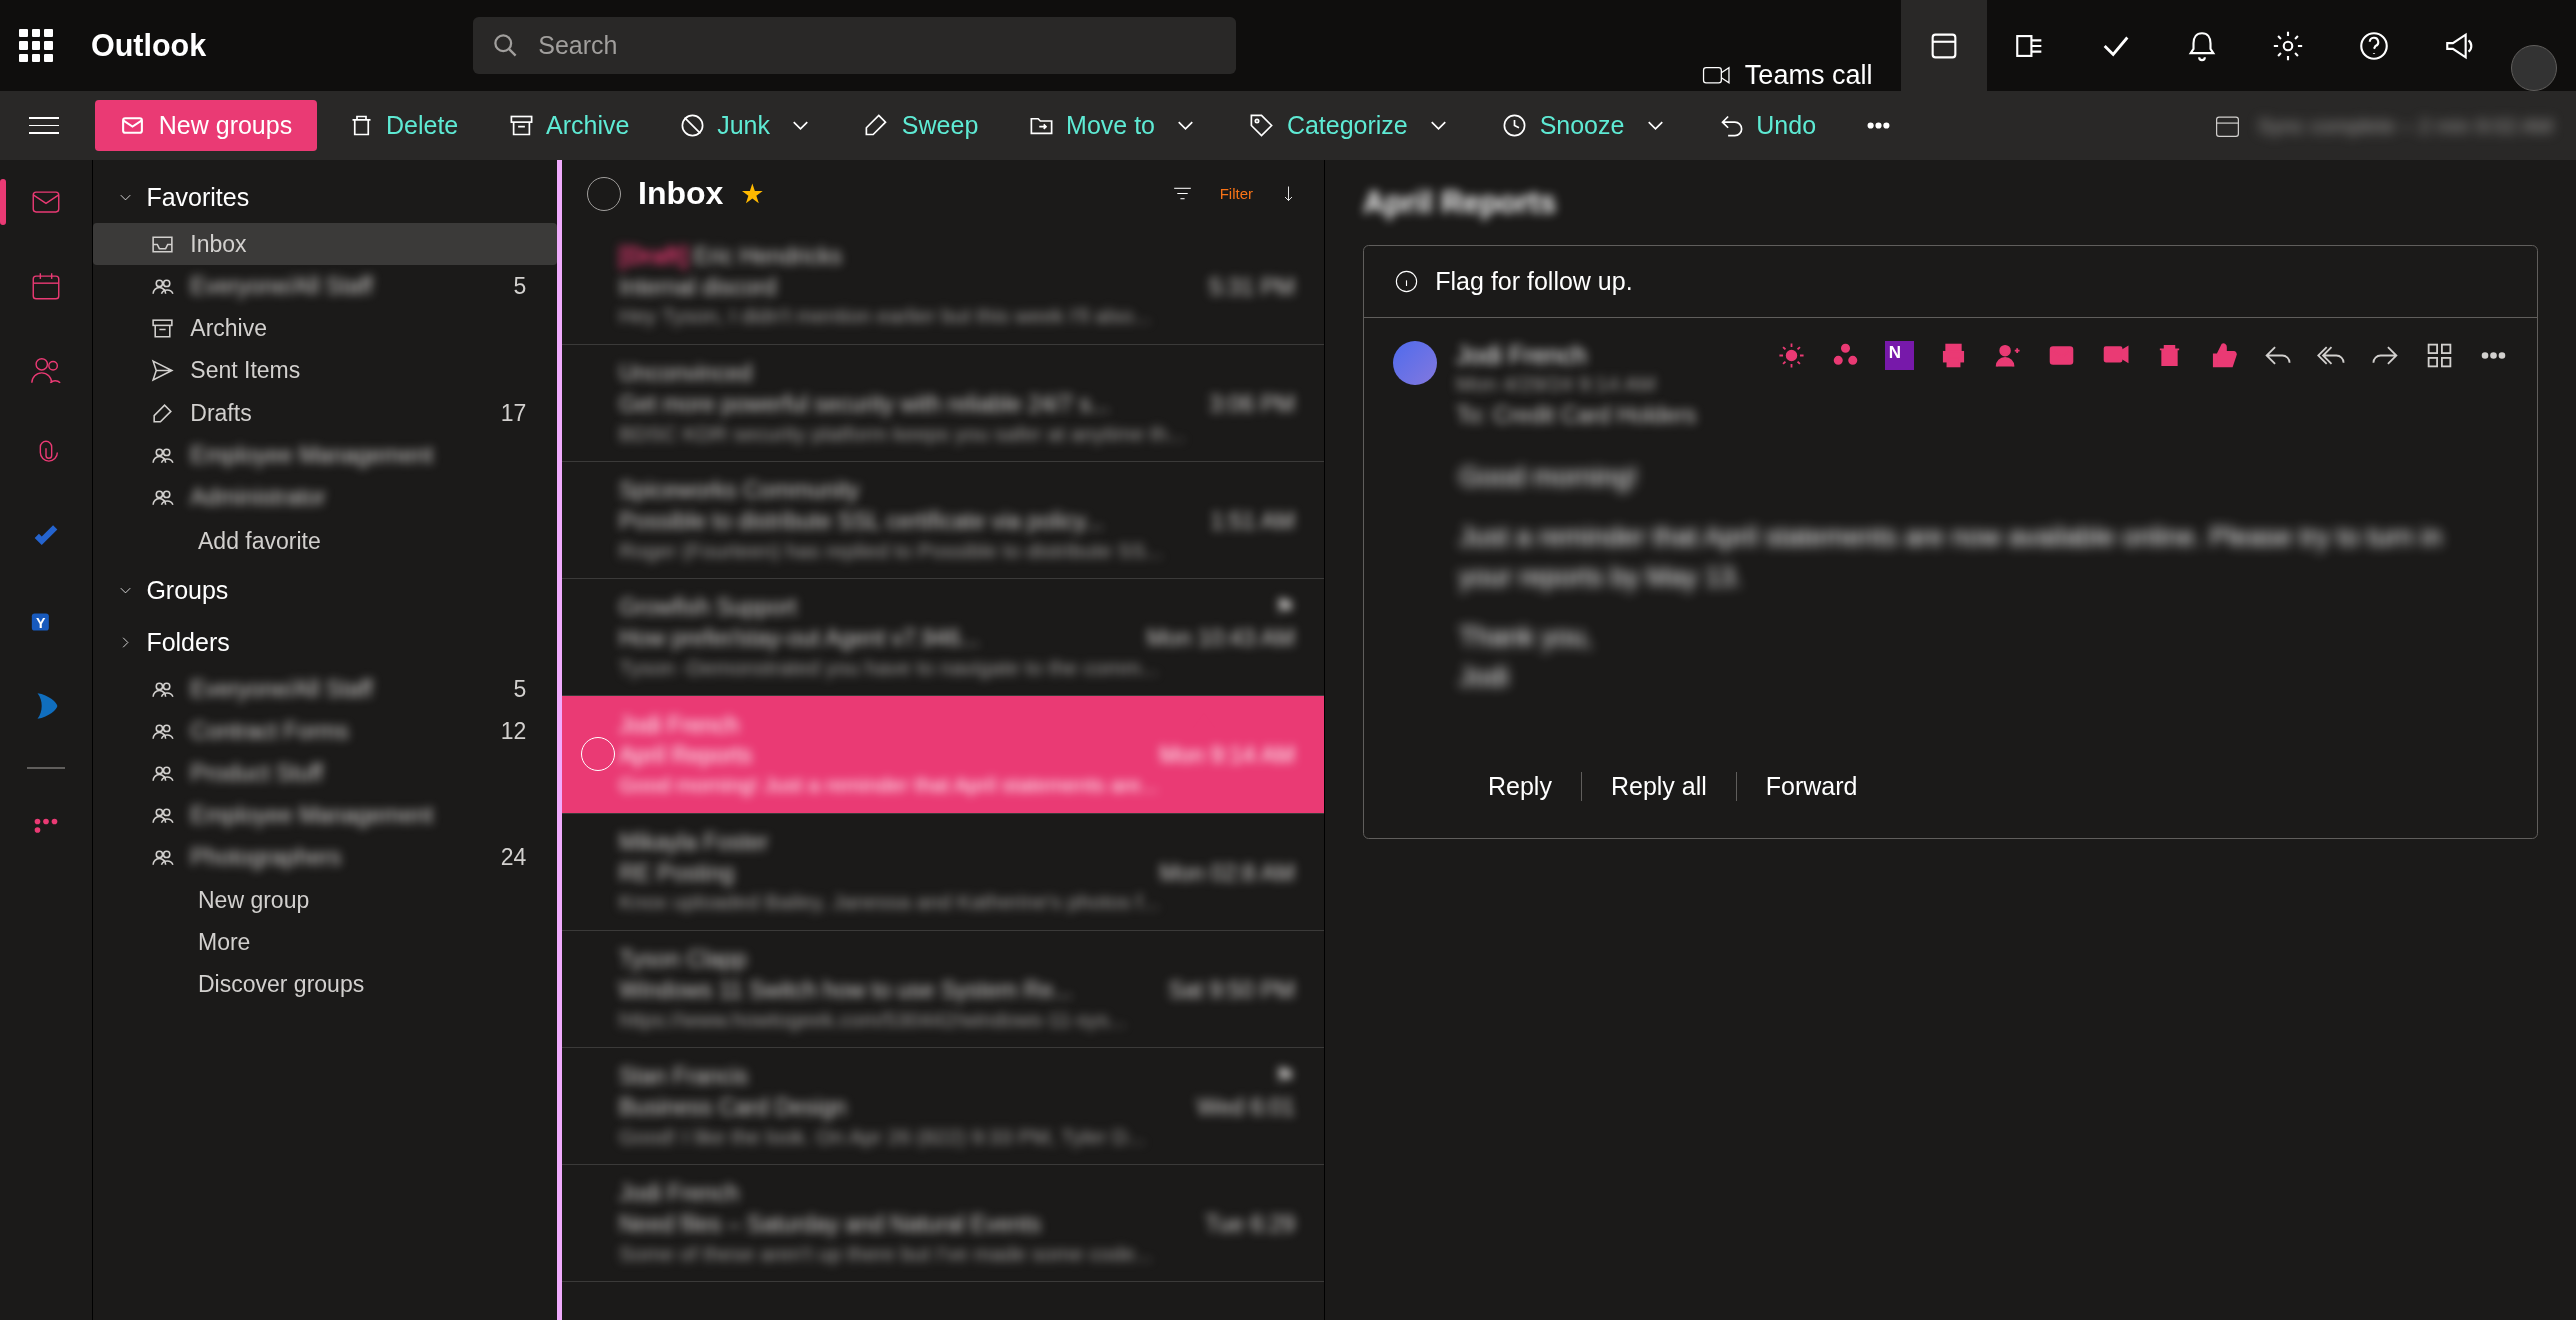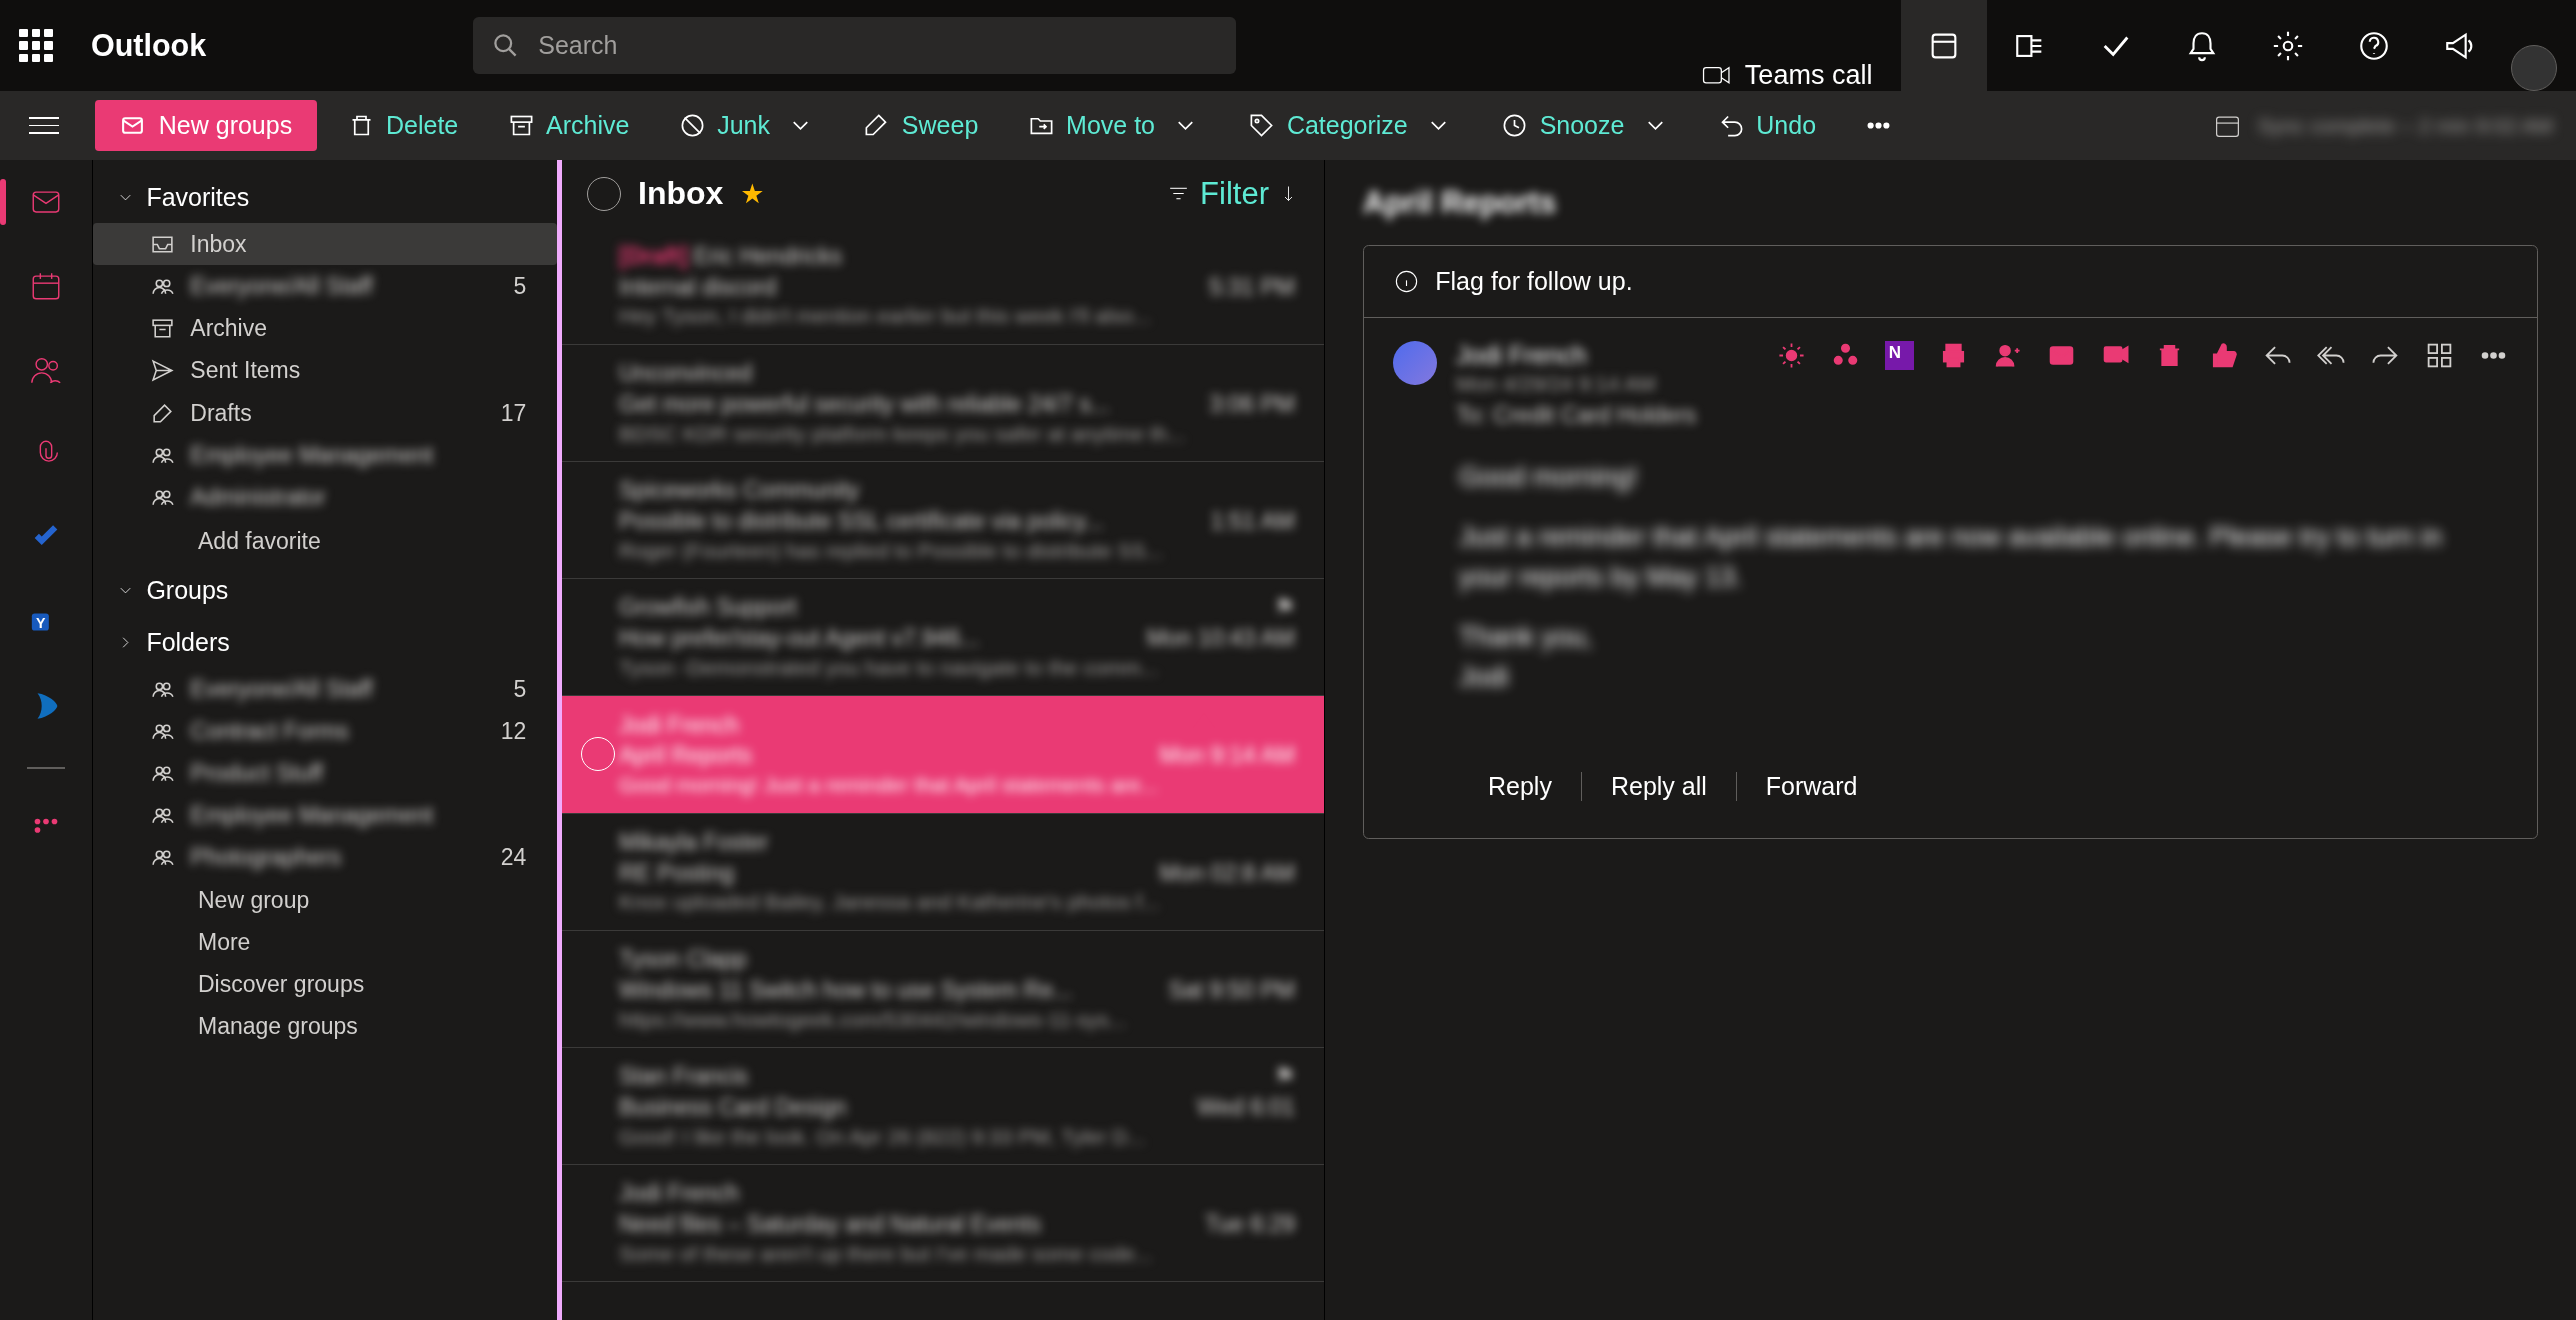--- a/index.html
+++ b/index.html
@@ -57,21 +57,21 @@
 .folder-row.blurlabel span.lbl { filter: blur(4.8px); }
 .add-fav { padding: 9.5px 23px 9.5px 105px; font-size: 23px; color: #d2d0ce; cursor:pointer;}
 .group-action { padding: 7.6px 23px 7.6px 105px; font-size: 23px; color: #d2d0ce; cursor:pointer;}
 
 
 .msg-list { width: 763px; background: #1b1a19; border-right: 1px solid #000; display: flex; flex-direction: column; }
 .msg-list-hdr { display: flex; align-items: center; padding: 15.3px 25px; gap: 17px; }
 .msg-list-hdr .select-circle { width: 34px; height: 34px; border: 1.9px solid #a19f9d; border-radius: 50%; }
 .msg-list-hdr h2 { font-size: 32px; font-weight: 600; }
 .star-icon { color: #ffb900; font-size: 27px; }
-.msg-list-hdr-right { margin-left: auto; display: flex; align-items: center; gap: 9px; font-size: 31px; color:#5eead4; cursor:pointer;}
+.msg-list-hdr-right { margin-left: auto; display: flex; align-items: center; gap: 25px; font-size: 15px; color:#f97316; cursor:pointer;}
 .msg-items { flex:1; overflow-y:auto; }
 .msg-item { border-bottom: 1px solid #3b3a39; padding: 15.3px 29px 15.3px 57px; cursor: pointer; position: relative; }
 .msg-item.selected { background: #ea3a74; }
 .msg-item.selected::before { content:''; position:absolute; left:19px; top:50%; transform:translateY(-50%); width:32px; height:32px; border:1.9px solid #fff; border-radius:50%;}
 .msg-line1 { font-size: 23px; color: #d2d0ce; filter: blur(4.8px); display:flex; justify-content:space-between; }
 .msg-line2 { font-size: 23px; color: #d2d0ce; filter: blur(4.8px); display:flex; justify-content:space-between; margin-top:3.8px;}
 .msg-line3 { font-size: 21px; color: #a19f9d; filter: blur(4.8px); margin-top:3.8px; white-space:nowrap; overflow:hidden; text-overflow:ellipsis;}
 .msg-item.selected .msg-line1,
 .msg-item.selected .msg-line2,
 .msg-item.selected .msg-line3 { color: #fff; }
@@ -450,21 +450,20 @@
               <circle cx="16" cy="9" r="3"></circle>
               <path d="M3 19 A6 6 0 0 1 15 19 M11 19 A6 6 0 0 1 22 19"></path>
             </svg>
             <span class="lbl">Photographers</span>
             <span class="count">24</span>
           </div>
         </div>
       <div class="group-action">New group</div>
       <div class="group-action">More</div>
       <div class="group-action">Discover groups</div>
-      <div class="group-action">Manage groups</div>
     </div>
 
     <div class="msg-list">
       <div class="msg-list-hdr">
         <div class="select-circle"></div>
         <h2>Inbox</h2>
         <span class="star-icon">★</span>
         <div class="msg-list-hdr-right">
           <svg width="25" height="25" viewBox="0 0 24 24" stroke="#fff" fill="none">
               <line x1="4" y1="7" x2="20" y2="7"></line>

